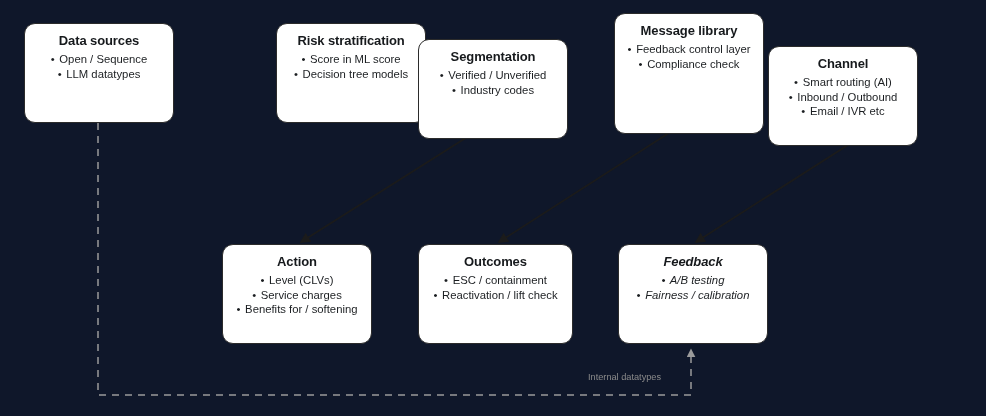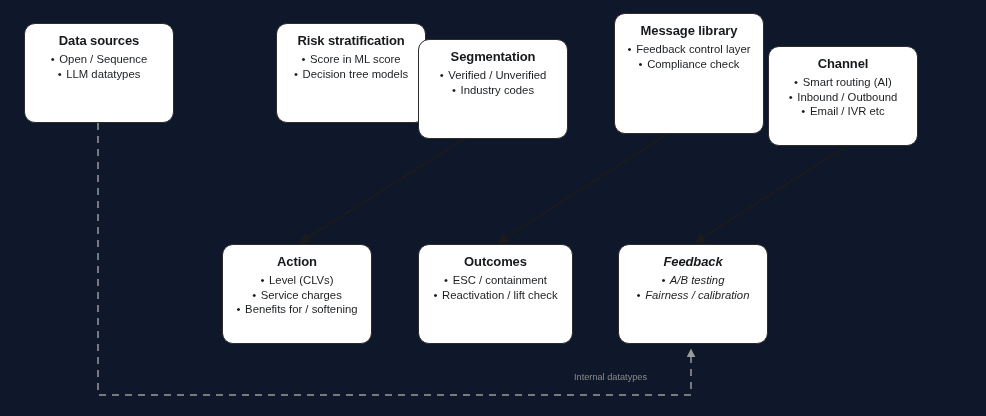--- a/index.html
+++ b/index.html
@@ -149,15 +149,15 @@
   </div>
 
   <div class="node" style="left:618px; top:244px; width:150px; height:100px;font-style:italic;">
     <div class="node-title">Feedback</div>
     <div class="node-items">
       <div class="node-item"><span class="bullet-dot">•</span> <span>A/B testing</span></div>
       <div class="node-item"><span class="bullet-dot">•</span> <span>Fairness / calibration</span></div>
     </div>
   </div>
 
-  <div class="edge-label" style="left:530px; top:372px;padding-left:44px;">Internal datatypes</div>
+  <div class="edge-label" style="left:544px; top:372px;padding-left:44px;">Internal datatypes</div>
 
 </div>
 
 </body></html>

